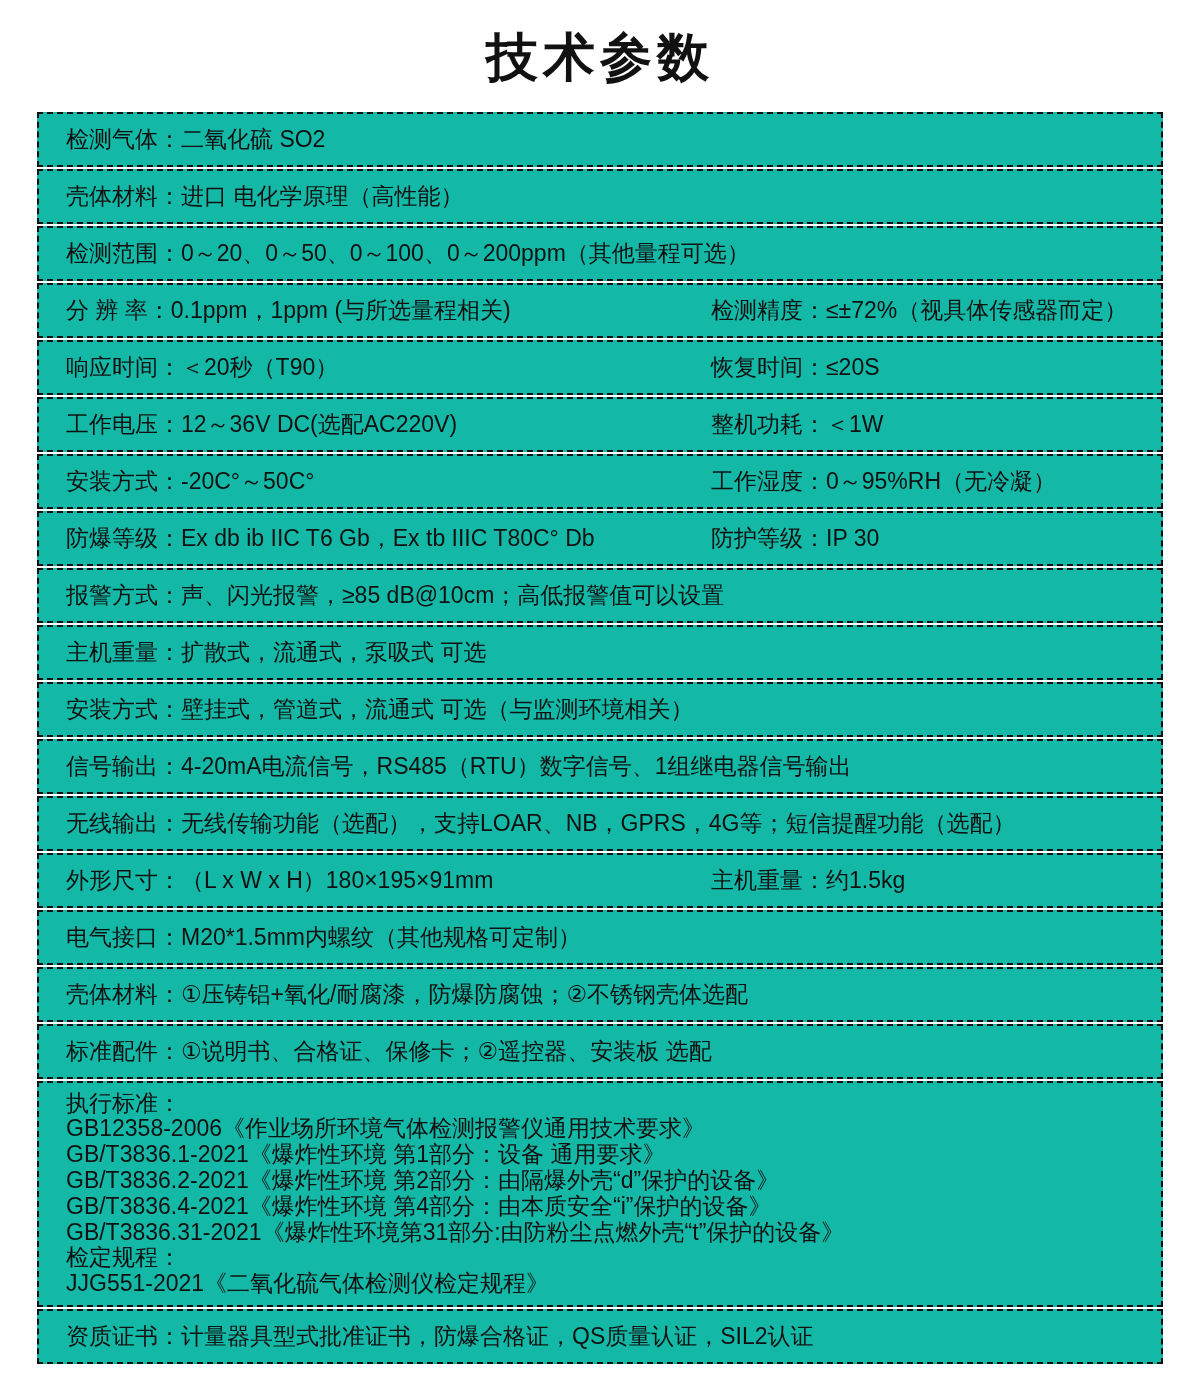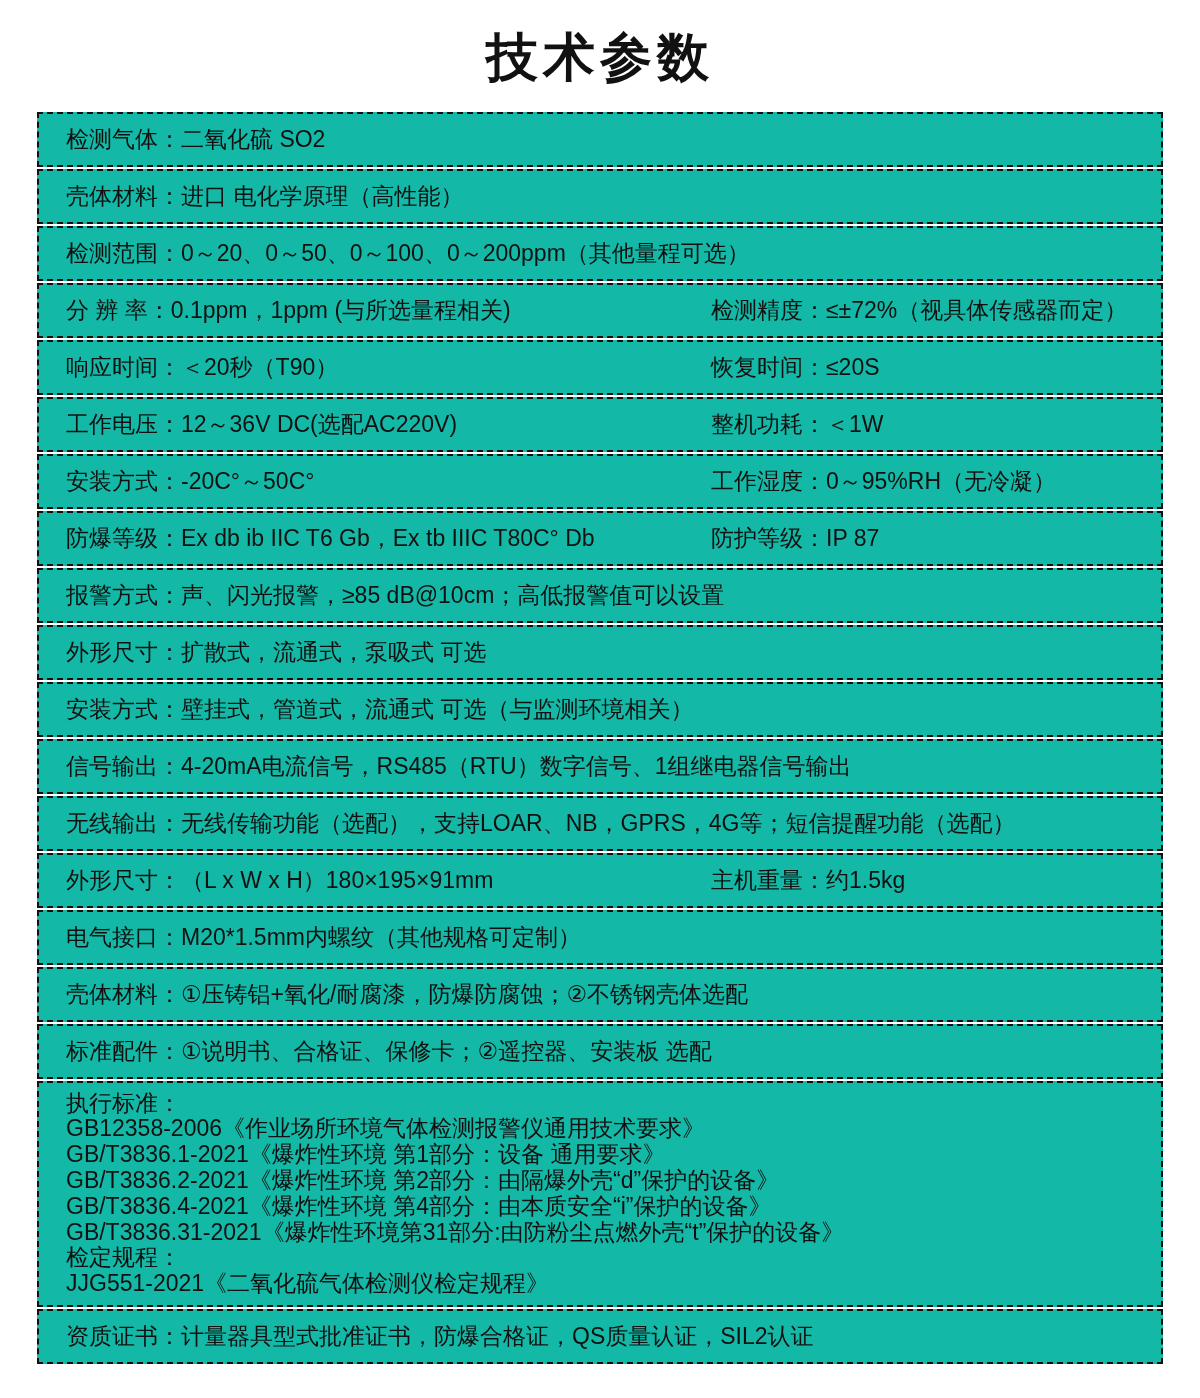--- a/index.html
+++ b/index.html
@@ -91,29 +91,29 @@
     <span class="cell-right">整机功耗：＜1W</span>
   </div>
 
   <div class="spec-row cols">
     <span class="cell-left">安装方式：-20C°～50C°</span>
     <span class="cell-right">工作湿度：0～95%RH（无冷凝）</span>
   </div>
 
   <div class="spec-row cols">
     <span class="cell-left">防爆等级：Ex db ib IIC T6 Gb，Ex tb IIIC T80C° Db</span>
-    <span class="cell-right">防护等级：IP 87</span>
+    <span class="cell-right">防护等级：IP 30</span>
   </div>
 
   <div class="spec-row">
     <span class="cell">报警方式：声、闪光报警，≥85 dB@10cm；高低报警值可以设置</span>
   </div>
 
   <div class="spec-row">
-    <span class="cell">外形尺寸：扩散式，流通式，泵吸式 可选</span>
+    <span class="cell">主机重量：扩散式，流通式，泵吸式 可选</span>
   </div>
 
   <div class="spec-row">
     <span class="cell">安装方式：壁挂式，管道式，流通式 可选（与监测环境相关）</span>
   </div>
 
   <div class="spec-row">
     <span class="cell">信号输出：4-20mA电流信号，RS485（RTU）数字信号、1组继电器信号输出</span>
   </div>
 

